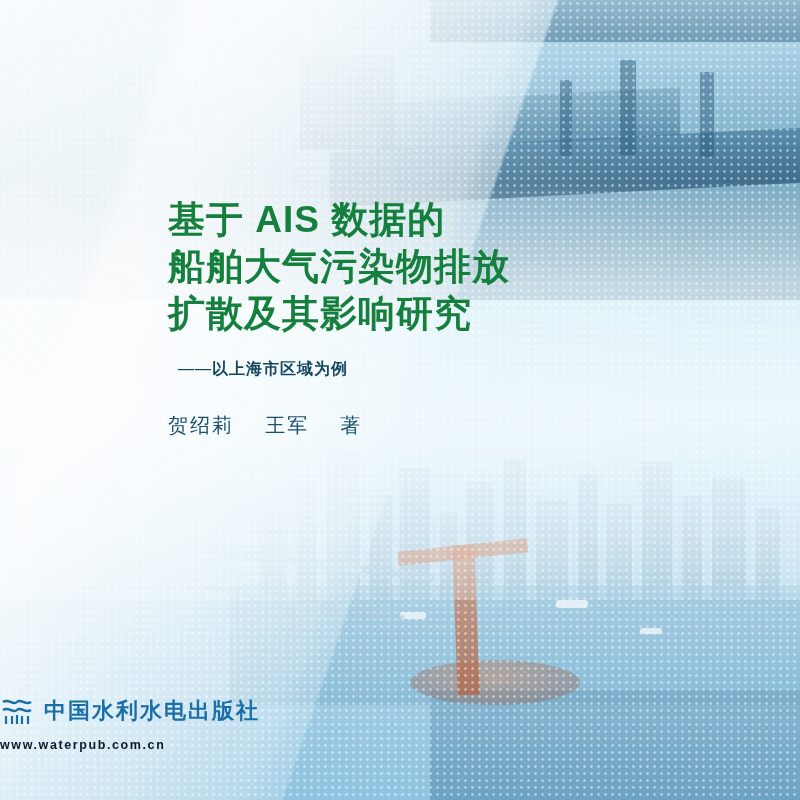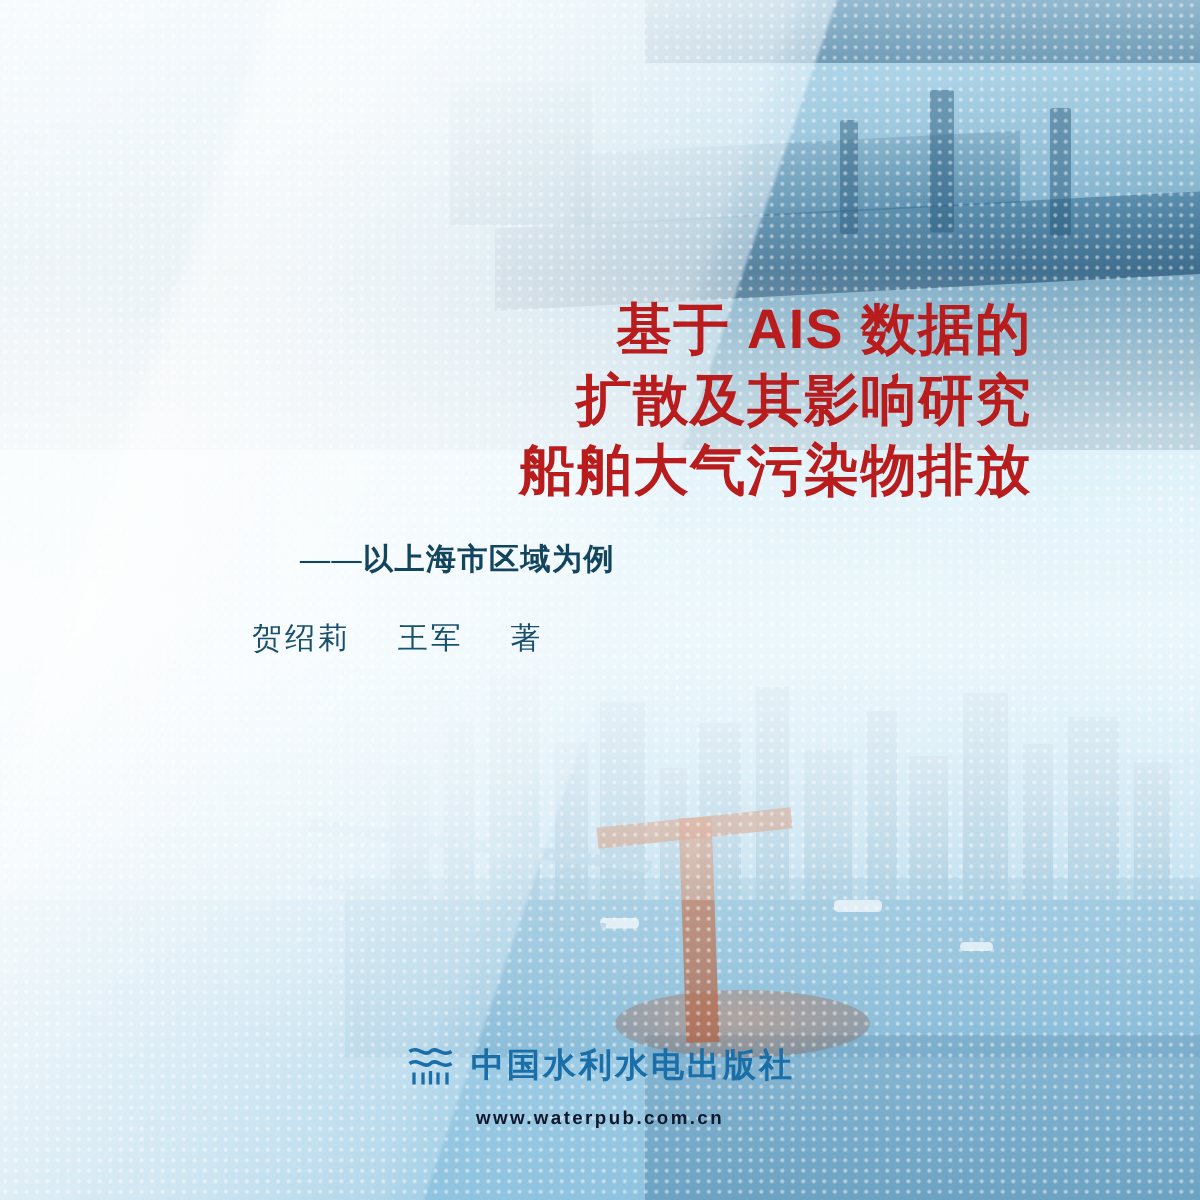--- a/index.html
+++ b/index.html
@@ -171,30 +171,29 @@
     position: absolute;
     left: 168px;
     top: 196px;
     width: 520px;
   }
   .title-line {
     font-family: "Liberation Sans", sans-serif;
     font-size: 37px;
     font-weight: bold;
     line-height: 47px;
-    color: #b91c1c;
+    color: #15803d;
     letter-spacing: 1px;
     white-space: nowrap;
-    text-align: right;
   }
   .subtitle {
     margin-top: 22px;
-    margin-left: 32px;
+    margin-left: 10px;
     font-family: "Liberation Serif", serif;
-    font-size: 20px;
+    font-size: 16px;
     font-weight: bold;
     color: #14455f;
     letter-spacing: 1px;
     white-space: nowrap;
   }
   .authors {
     position: absolute;
     left: 168px;
     top: 412px;
     font-family: "Liberation Sans", sans-serif;
@@ -203,21 +202,21 @@
     letter-spacing: 2px;
     white-space: nowrap;
   }
   .authors .sep { display: inline-block; width: 16px; }
 
   
   .publisher {
     position: absolute;
     left: 0; right: 0;
     bottom: 48px;
-    text-align: center;
+    text-align: left;
   }
   .pub-row {
     display: inline-flex;
     align-items: center;
     gap: 10px;
   }
   .pub-mark { display: block; }
   .pub-name {
     font-family: "Liberation Serif", serif;
     font-size: 22px;
@@ -283,22 +282,22 @@
   <div class="crane-main"></div>
 
   <div class="haze"></div>
   <div class="sweep"></div>
   <div class="sweep2"></div>
   <div class="dots"></div>
   <div class="vignette"></div>
 
   <div class="title-block">
     <div class="title-line">基于 AIS 数据的</div>
+    <div class="title-line">船舶大气污染物排放</div>
     <div class="title-line">扩散及其影响研究</div>
-    <div class="title-line">船舶大气污染物排放</div>
     <div class="subtitle">——以上海市区域为例</div>
   </div>
 
   <div class="authors">
     <span>贺绍莉</span>
     <span class="sep"></span>
     <span>王军</span>
     <span class="sep"></span>
     <span>著</span>
   </div>

